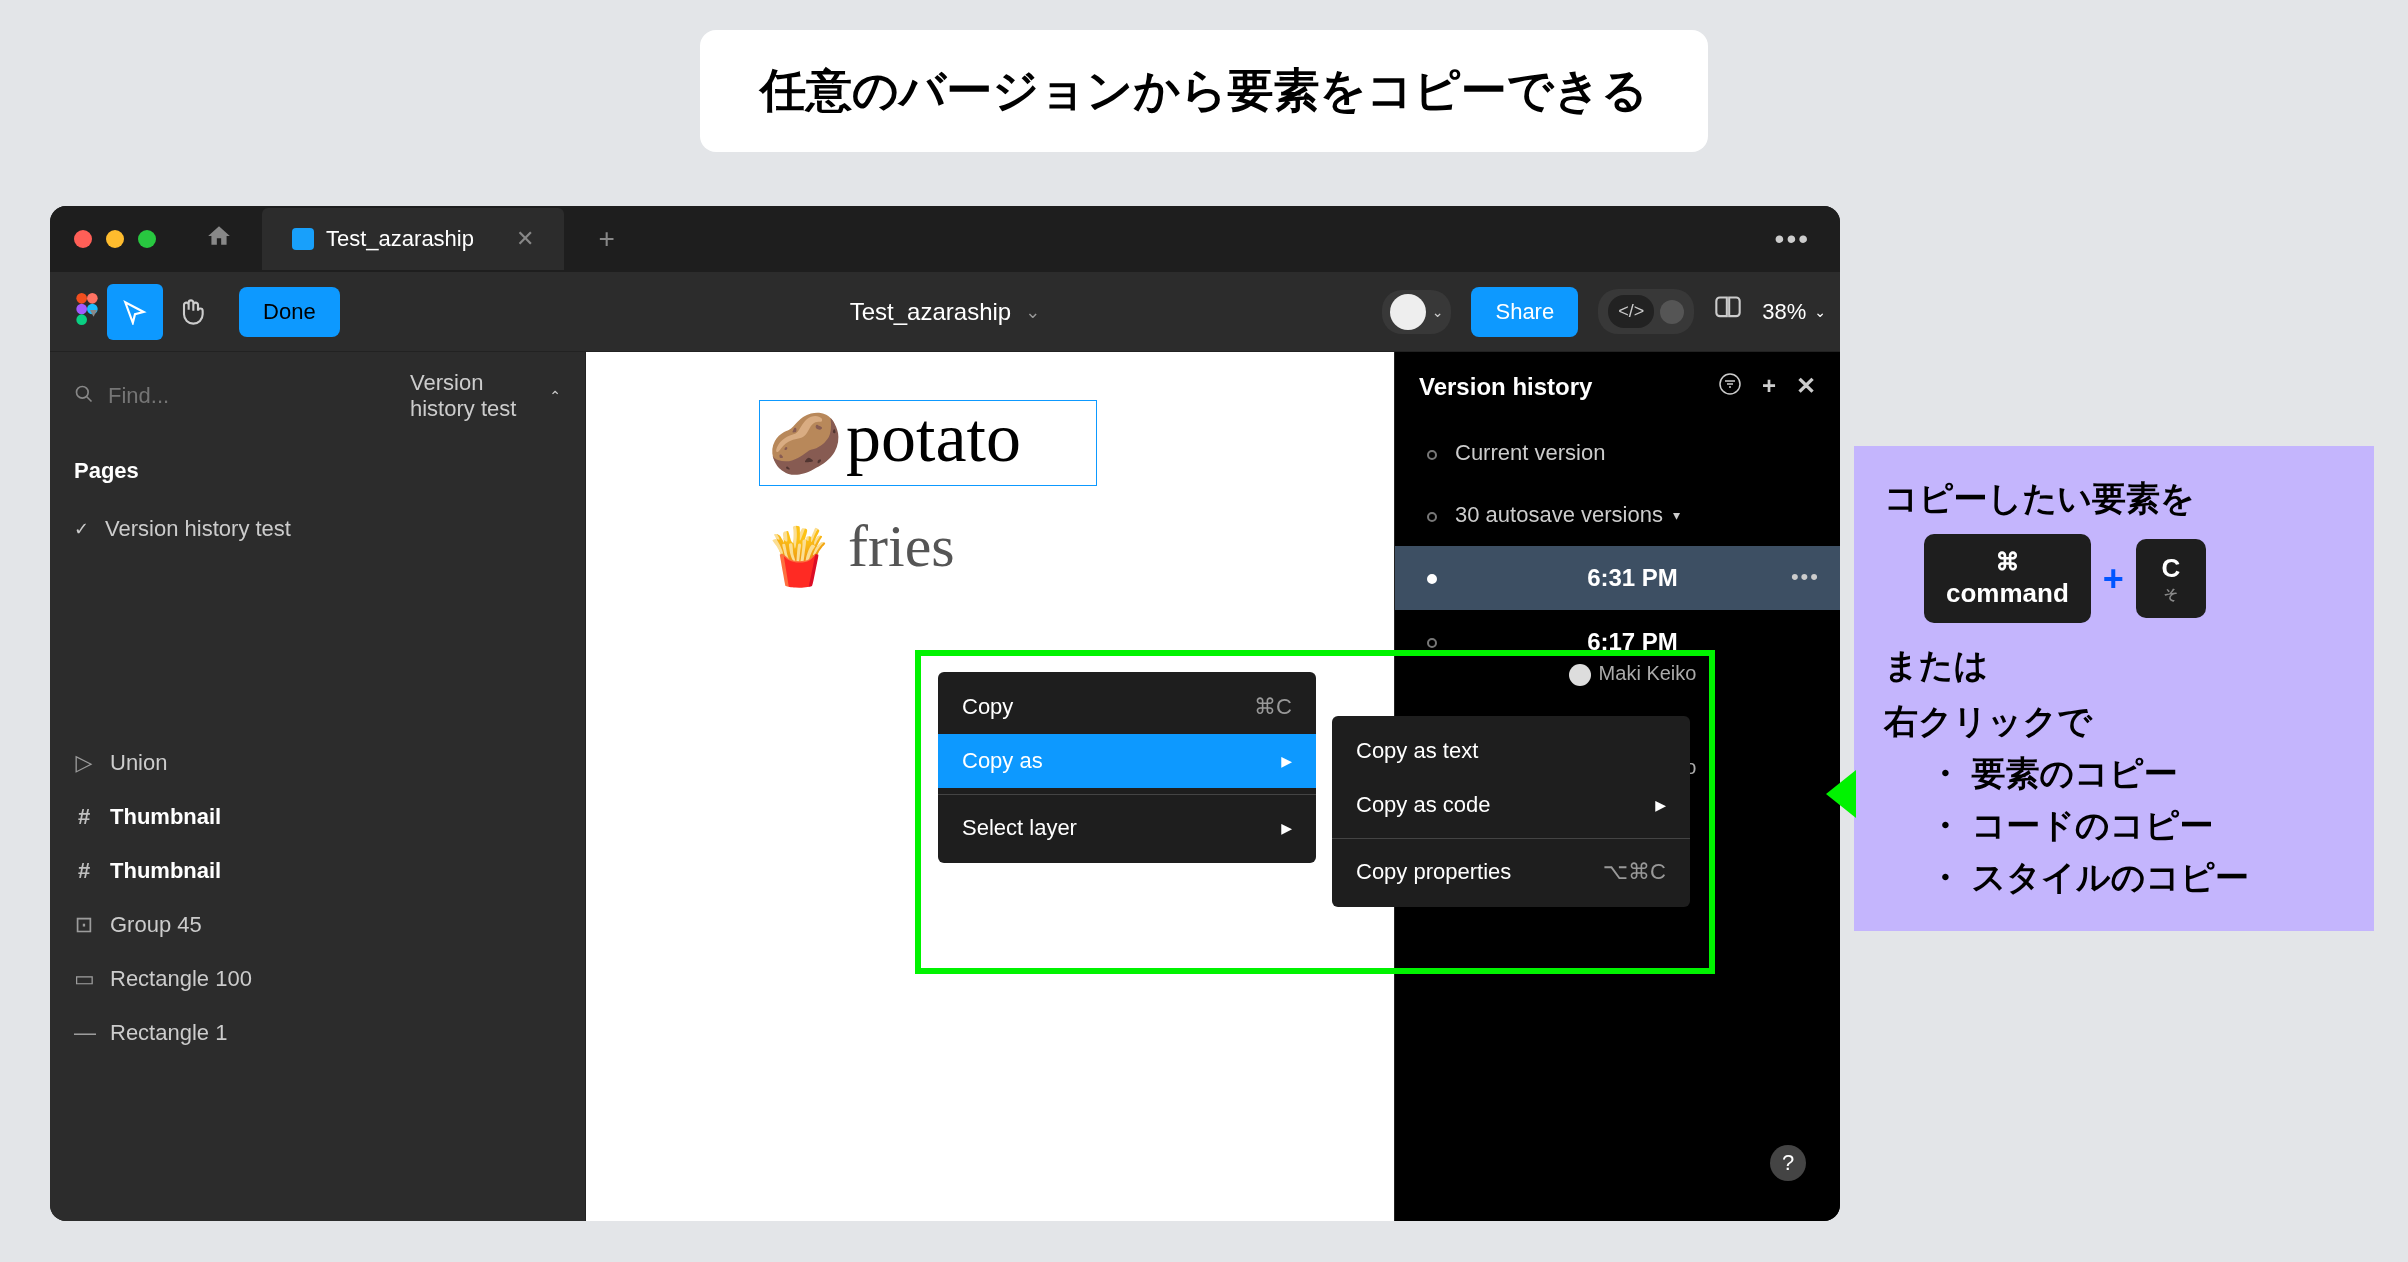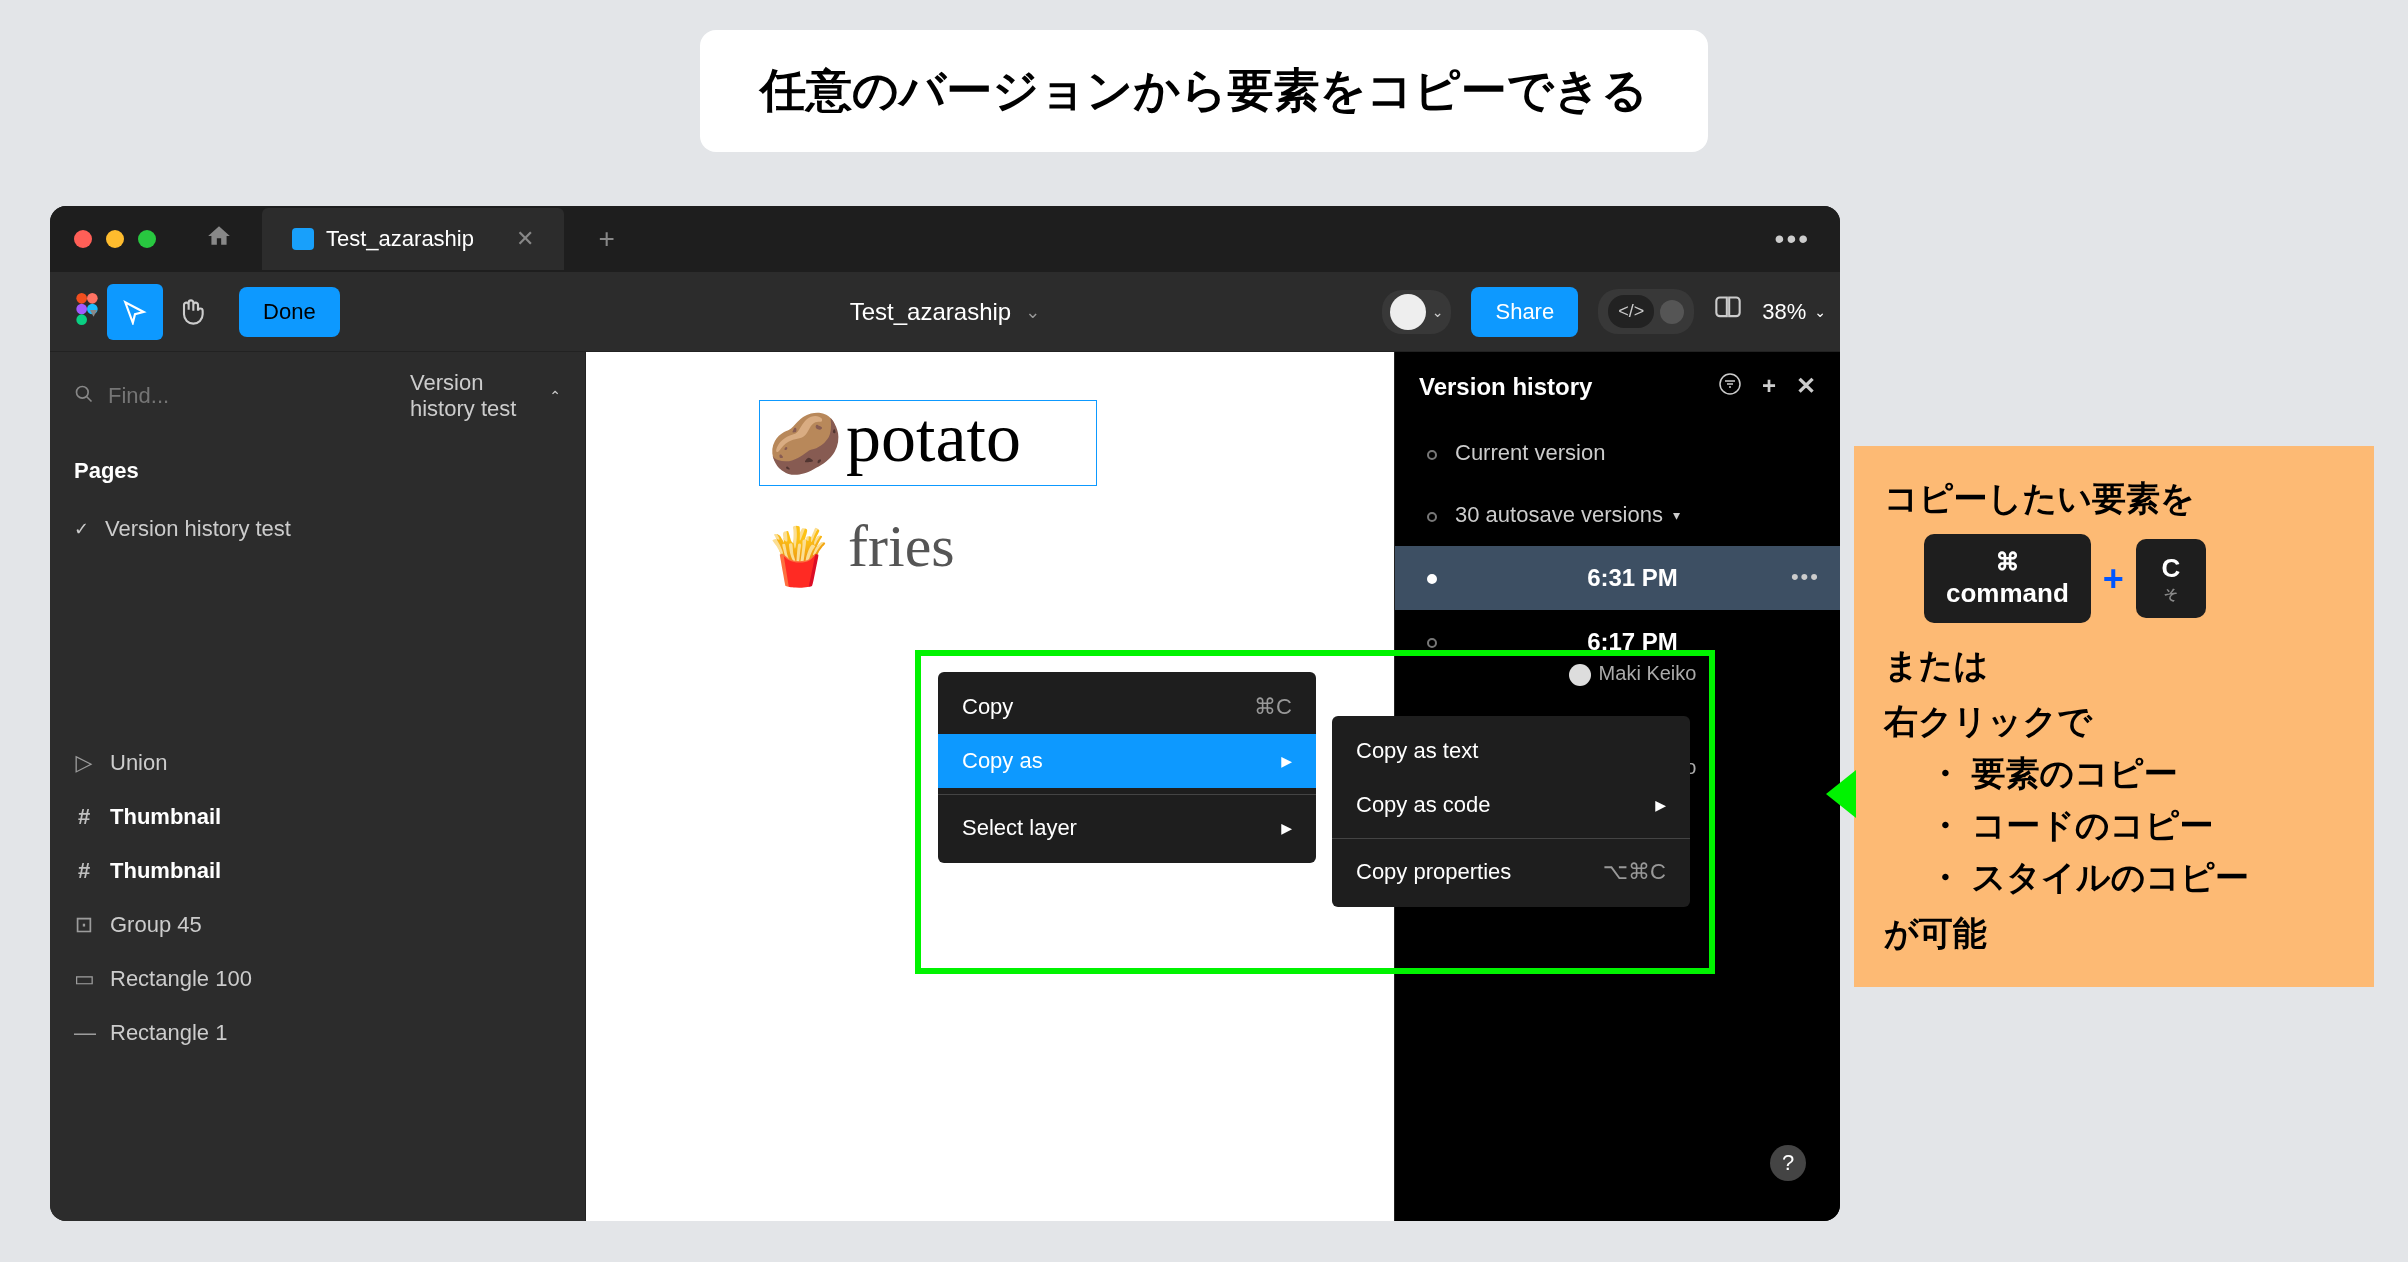--- a/index.html
+++ b/index.html
@@ -189,21 +189,21 @@
       height: 324px;
       border: 6px solid #00f300;
       pointer-events: none;
     }
     
     .annotation {
       position: absolute;
       top: 446px;
       left: 1854px;
       width: 520px;
-      background: #fdba74;
+      background: #c4b5fd;
       padding: 30px 32px 30px 30px;
       font-size: 34px;
       font-weight: 600;
     }
     .annotation-pointer {
       position: absolute;
       left: -28px;
       top: 324px;
       width: 0; height: 0;
       border-top: 24px solid transparent;
@@ -458,14 +458,13 @@
     <div class="key">
       <span>C</span>
       <div class="key-c-sub">そ</div>
     </div>
   </div>
   <div class="anno-line">または</div>
   <div class="anno-line">右クリックで</div>
   <div class="anno-bullet">・ 要素のコピー</div>
   <div class="anno-bullet">・ コードのコピー</div>
   <div class="anno-bullet">・ スタイルのコピー</div>
-  <div class="anno-line">が可能</div>
 </div>
 
 </body></html>

